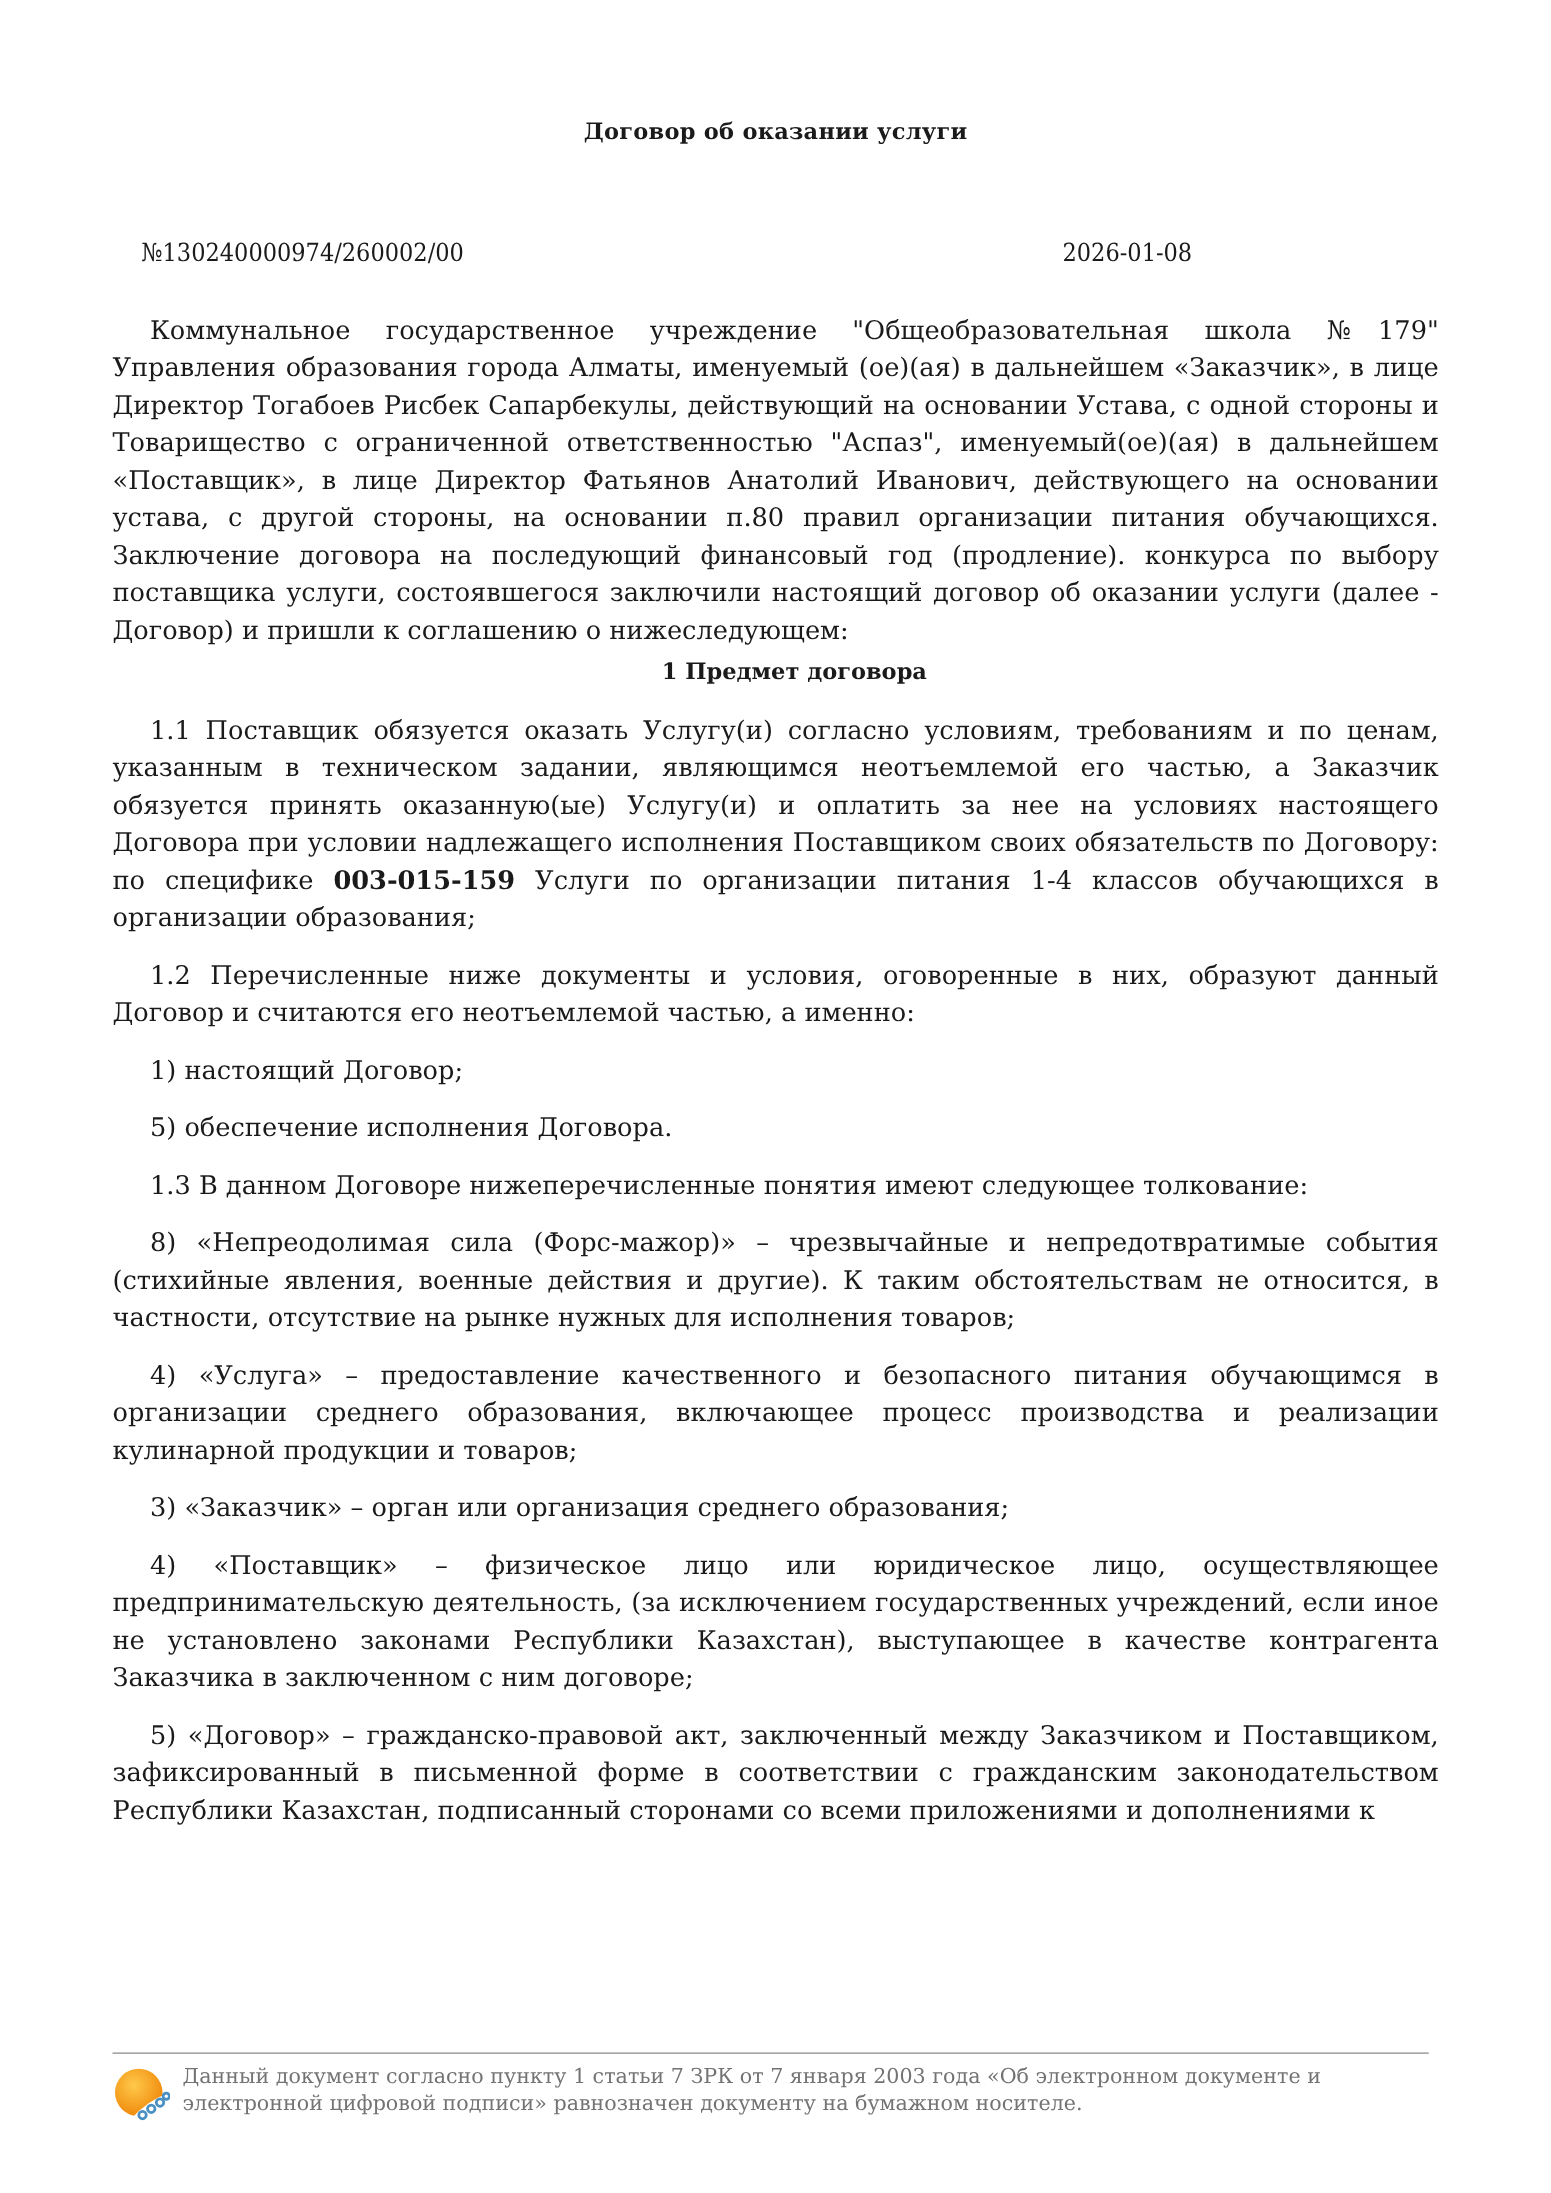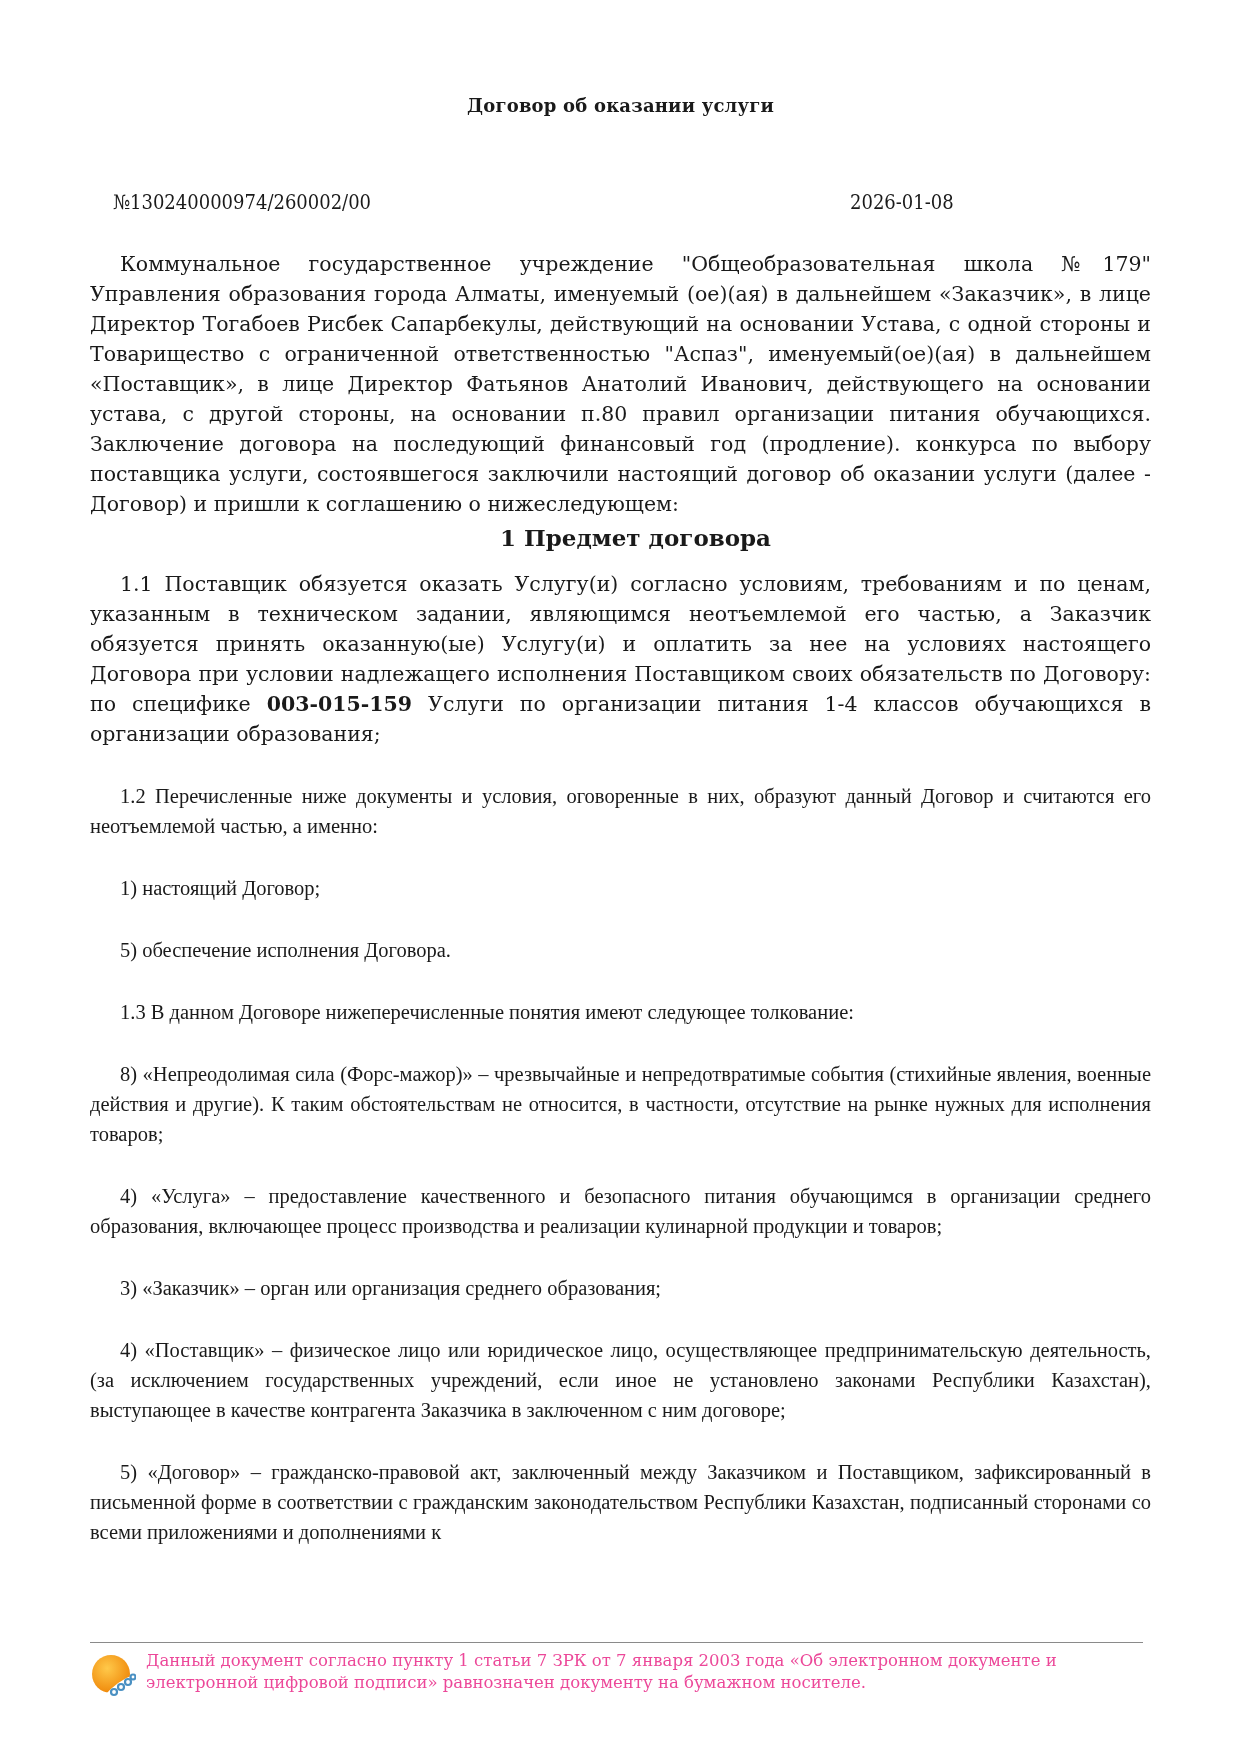--- a/index.html
+++ b/index.html
@@ -49,26 +49,26 @@
     left: 90px;
     width: 1061px;
     font-size: 20.5px;
     line-height: 30px;
   }
   .para {
     text-align: justify;
     text-indent: 30px;
     margin: 0;
   }
-  .para.gap { margin-top: 32px; font-family: Liberation Serif, serif; }
+  .para.gap { margin-top: 16px; }
   .heading {
     text-align: center;
     font-weight: bold;
     margin: 4px 0 16px 0;
-    font-size: 23px;
+    font-size: 18px;
     padding-left: 30px;
   }
   .bold-inline { font-weight: bold; margin-top: 40px; }
 
   .footer-line {
     position: absolute;
     top: 1642px;
     left: 90px;
     width: 1053px;
     height: 0;
@@ -88,21 +88,21 @@
     width: 46px;
     height: 46px;
   }
   .footer-text {
     position: absolute;
     left: 56px;
     top: 0;
     width: 1000px;
     font-size: 16.5px;
     line-height: 22px;
-    color: #ec4899;
+    color: #737373;
   }
 </style>
 </head>
 <body>
 
 <div class="page">
 
   <div class="title">Договор об оказании услуги</div>
 
   <div class="meta-row">

